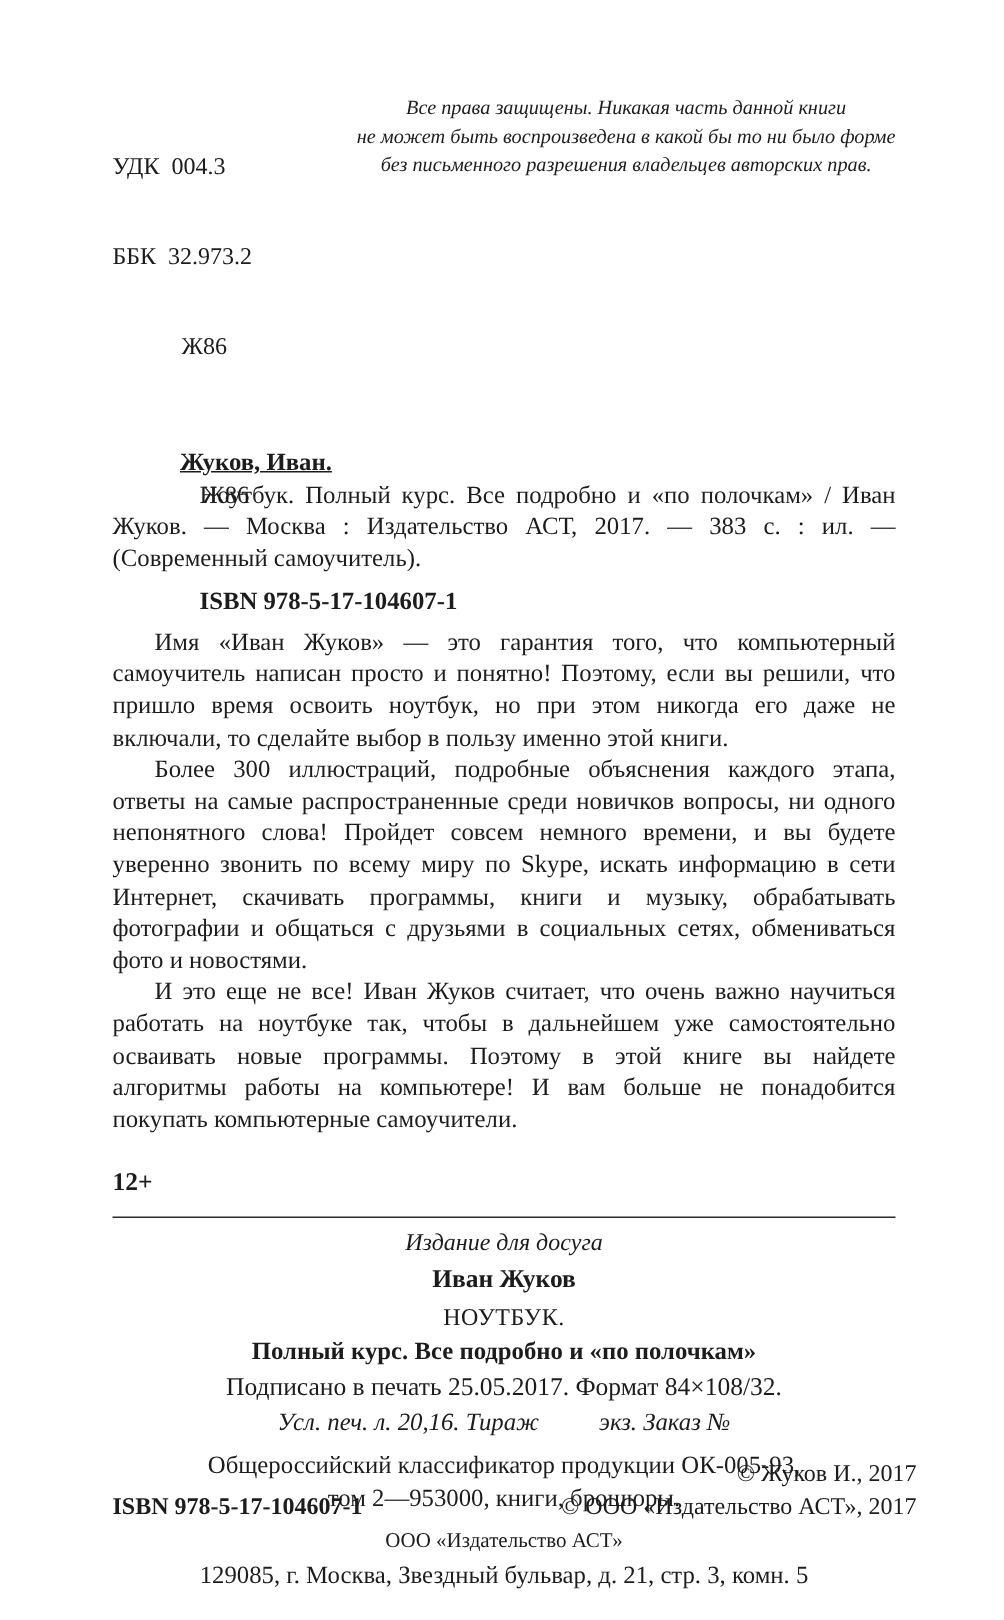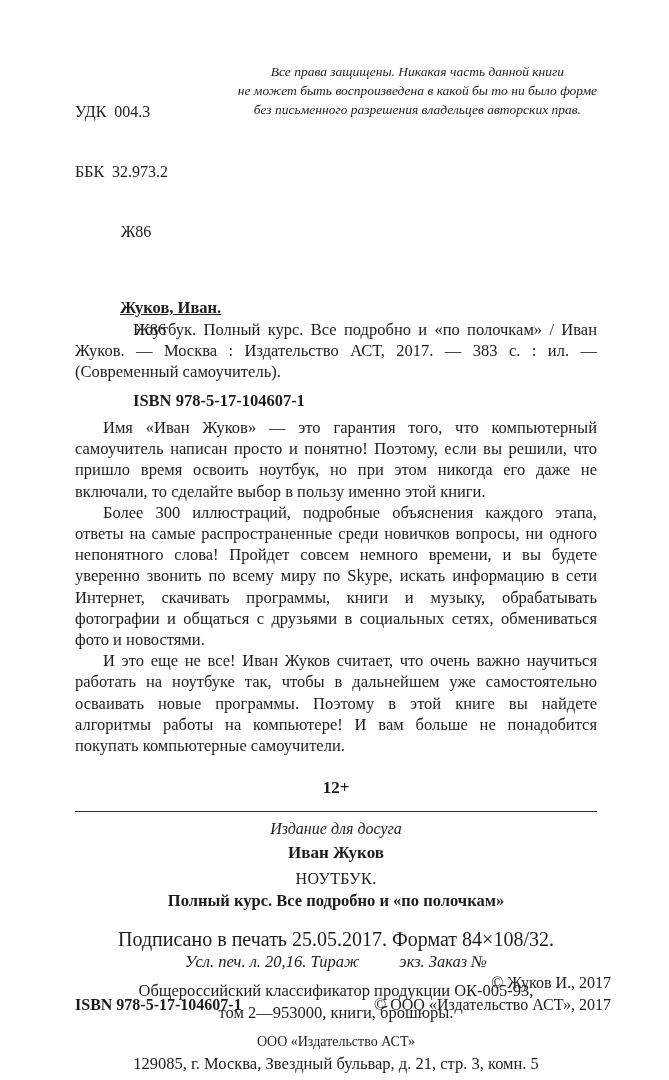--- a/index.html
+++ b/index.html
@@ -29,28 +29,28 @@
     font-size: 16.5px; line-height: 21px;
     text-align: justify; text-indent: 58px;
   }
   .catalog .code { position: absolute; left: 2px; top: 0; }
   .isbn-line { margin-top: 8px; padding-left: 58px; font-weight: bold; font-size: 16.5px; line-height: 21px; }
   .annotation { margin-top: 6px; }
   .annotation p {
     font-size: 16.5px; line-height: 21.2px;
     text-align: justify; text-indent: 28px;
   }
-  .age { margin-top: 22px; text-align: center; font-weight: bold; font-size: 17px; }
+  .age { margin-top: 22px; font-weight: bold; font-size: 17px; }
   .rule { margin-top: 13px; border: 0; border-top: 1.5px solid #2b2b2b; height: 0; }
   .center { text-align: center; }
   .edition { margin-top: 6px; font-style: italic; font-size: 16px; line-height: 21px; }
   .book-author { margin-top: 3px; font-weight: bold; font-size: 17px; line-height: 22px; }
   .book-title { margin-top: 4px; font-weight: normal; font-size: 16px; line-height: 21px; letter-spacing: 0.4px; }
   .book-subtitle { margin-top: 1px; font-weight: bold; font-size: 16.5px; line-height: 21px; }
-  .print1 { margin-top: 17px; font-size: 20px; line-height: 22px; }
+  .print1 { margin-top: 3px; font-size: 17px; line-height: 22px; }
   .print2 { margin-top: 1px; display: flex; justify-content: center; gap: 40px; font-size: 16.5px; line-height: 22px; font-style: italic; }
   .classifier { margin-top: 7px; font-size: 16.5px; line-height: 22px; }
   .publisher { margin-top: 7px; font-size: 14px; line-height: 22px; }
   .address { font-size: 16.5px; line-height: 22px; }
   .footer {
     position: absolute; left: 75px; right: 58px; bottom: 64px;
     display: flex; justify-content: space-between; align-items: flex-end;
     font-size: 16px;
   }
   .footer .isbn { font-weight: bold; line-height: 22px; }

